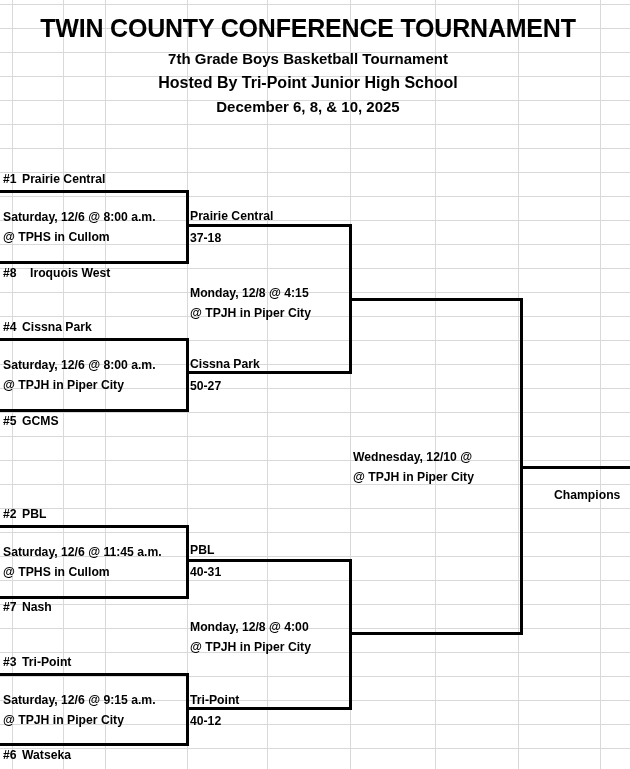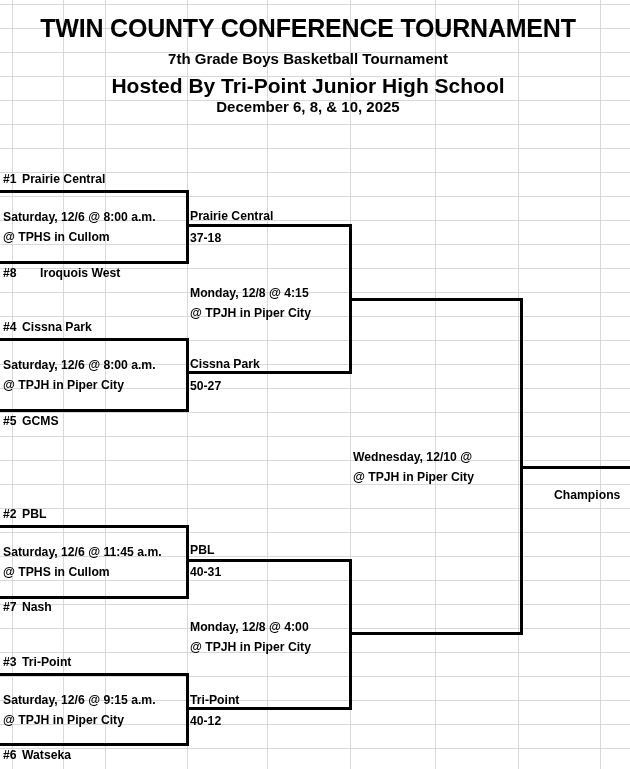--- a/index.html
+++ b/index.html
@@ -42,21 +42,21 @@
     font-weight: bold;
     color: #000000;
     white-space: nowrap;
   }
   #title-1 {
     top: 14px;
     font-size: 25px;
     letter-spacing: -0.2px;
   }
   #title-2 { top: 50px; font-size: 15px; }
-  #title-3 { top: 74px; font-size: 21px; }
+  #title-3 { top: 74px; font-size: 16px; }
   #title-4 { top: 98px; font-size: 15px; }
 
   
   .cell {
     position: absolute;
     font-size: 12.2px;
     font-weight: bold;
     color: #000000;
     white-space: nowrap;
     line-height: 14px;
@@ -140,21 +140,21 @@
   <div class="title-main" id="title-1">TWIN COUNTY CONFERENCE TOURNAMENT</div>
   <div class="title-main" id="title-2">7th Grade Boys Basketball Tournament</div>
   <div class="title-main" id="title-3">Hosted By Tri-Point Junior High School</div>
   <div class="title-main" id="title-4">December 6, 8, &amp; 10, 2025</div>
 
   <div class="seed-num" style="left:3px; top:172px;">#1</div>
   <div class="seed-team" style="left:22px; top:172px;">Prairie Central</div>
   <div class="cell" style="left:3px; top:210px;">Saturday, 12/6 @ 8:00 a.m.</div>
   <div class="cell" style="left:3px; top:230px;">@ TPHS in Cullom</div>
   <div class="seed-num" style="left:3px; top:266px;">#8</div>
-  <div class="seed-team" style="left:40px; top:266px;">Iroquois West</div>
+  <div class="seed-team" style="left:30px; top:266px;">Iroquois West</div>
   <div class="cell" style="left:190px; top:209px;">Prairie Central</div>
   <div class="cell" style="left:190px; top:231px;">37-18</div>
 
   <div class="seed-num" style="left:3px; top:320px;">#4</div>
   <div class="seed-team" style="left:22px; top:320px;">Cissna Park</div>
   <div class="cell" style="left:3px; top:358px;">Saturday, 12/6 @ 8:00 a.m.</div>
   <div class="cell" style="left:3px; top:378px;">@ TPJH in Piper City</div>
   <div class="seed-num" style="left:3px; top:414px;">#5</div>
   <div class="seed-team" style="left:22px; top:414px;">GCMS</div>
   <div class="cell" style="left:190px; top:357px;">Cissna Park</div>

